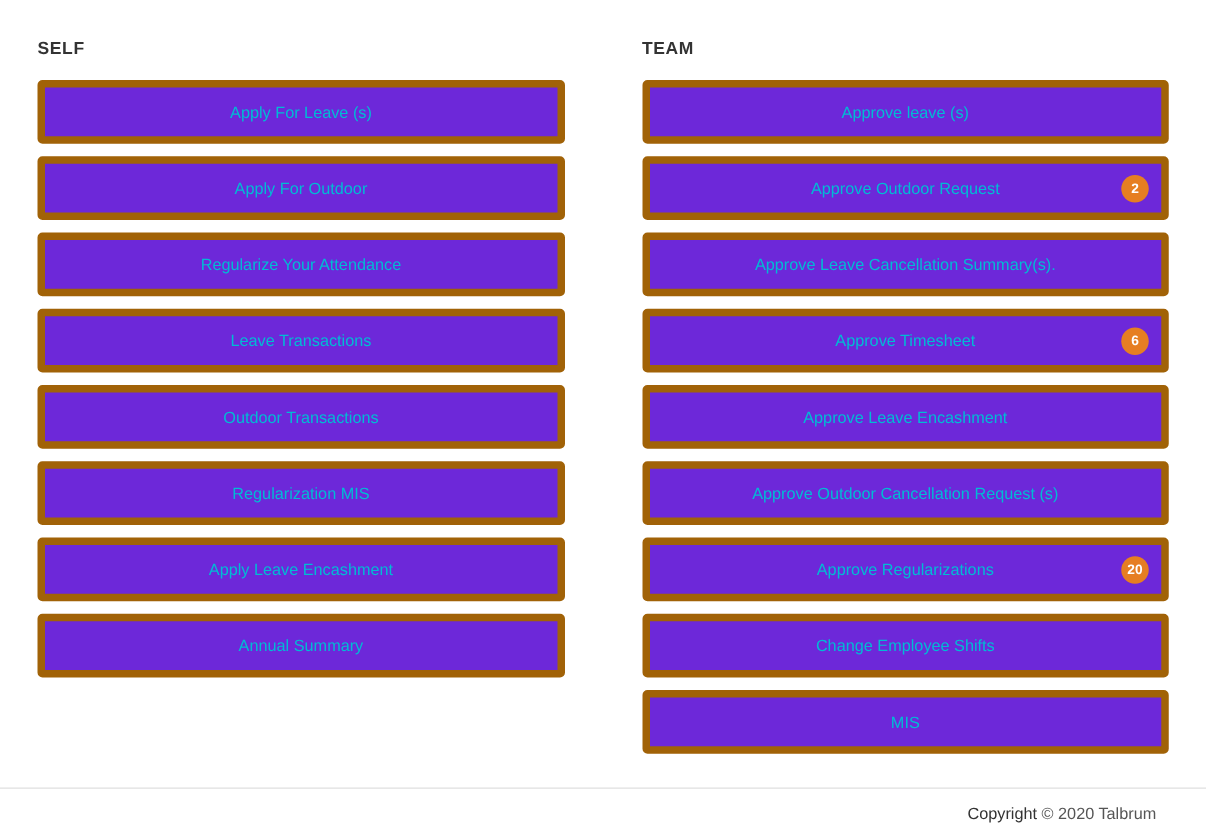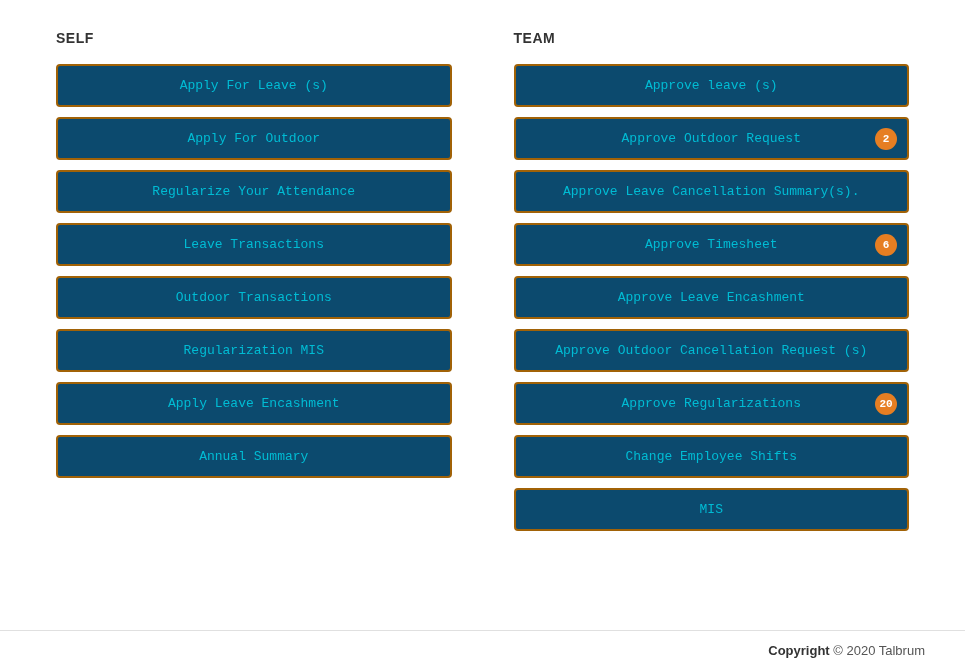--- a/index.html
+++ b/index.html
@@ -11,21 +11,21 @@
     body {
       font-family: Arial, sans-serif;
       background: #fff;
       min-height: 670px;
       width: 965px;
       position: relative;
     }
 
     .main-container {
       display: flex;
-      padding: 30px 56px;
+      padding: 30px 30px;
       gap: 62px;
     }
 
     .column {
       flex: 1;
     }
 
     .section-title {
       font-size: 14px;
       font-weight: bold;
@@ -37,32 +37,31 @@
     .btn-list {
       display: flex;
       flex-direction: column;
       gap: 10px;
     }
 
     .menu-btn {
       display: flex;
       align-items: center;
       justify-content: center;
-      border: 2px solid #a16207;
+      border: 6px solid #a16207;
       border-radius: 4px;
       padding: 12px 16px;
-      background: #0c4a6e;
+      background: #6d28d9;
       cursor: pointer;
       color: #00bcd4;
       font-size: 13px;
       text-align: center;
       position: relative;
       width: 100%;
       transition: background 0.2s;
-      font-family: Liberation Mono, monospace;
     }
 
     .badge {
       position: absolute;
       right: 10px;
       top: 50%;
       transform: translateY(-50%);
       background: #e67e22;
       color: #fff;
       border-radius: 50%;
@@ -81,21 +80,21 @@
       left: 0;
       right: 0;
       border-top: 1px solid #e0e0e0;
       padding: 12px 40px;
       text-align: right;
       font-size: 13px;
       color: #555;
     }
 
     .footer strong {
-      font-weight: bold;
+      font-weight: normal;
       color: #333;
     }
   </style>
 </head>
 <body>
 
 <div class="main-container">
 
   <div class="column">
     <div class="section-title">SELF</div>

